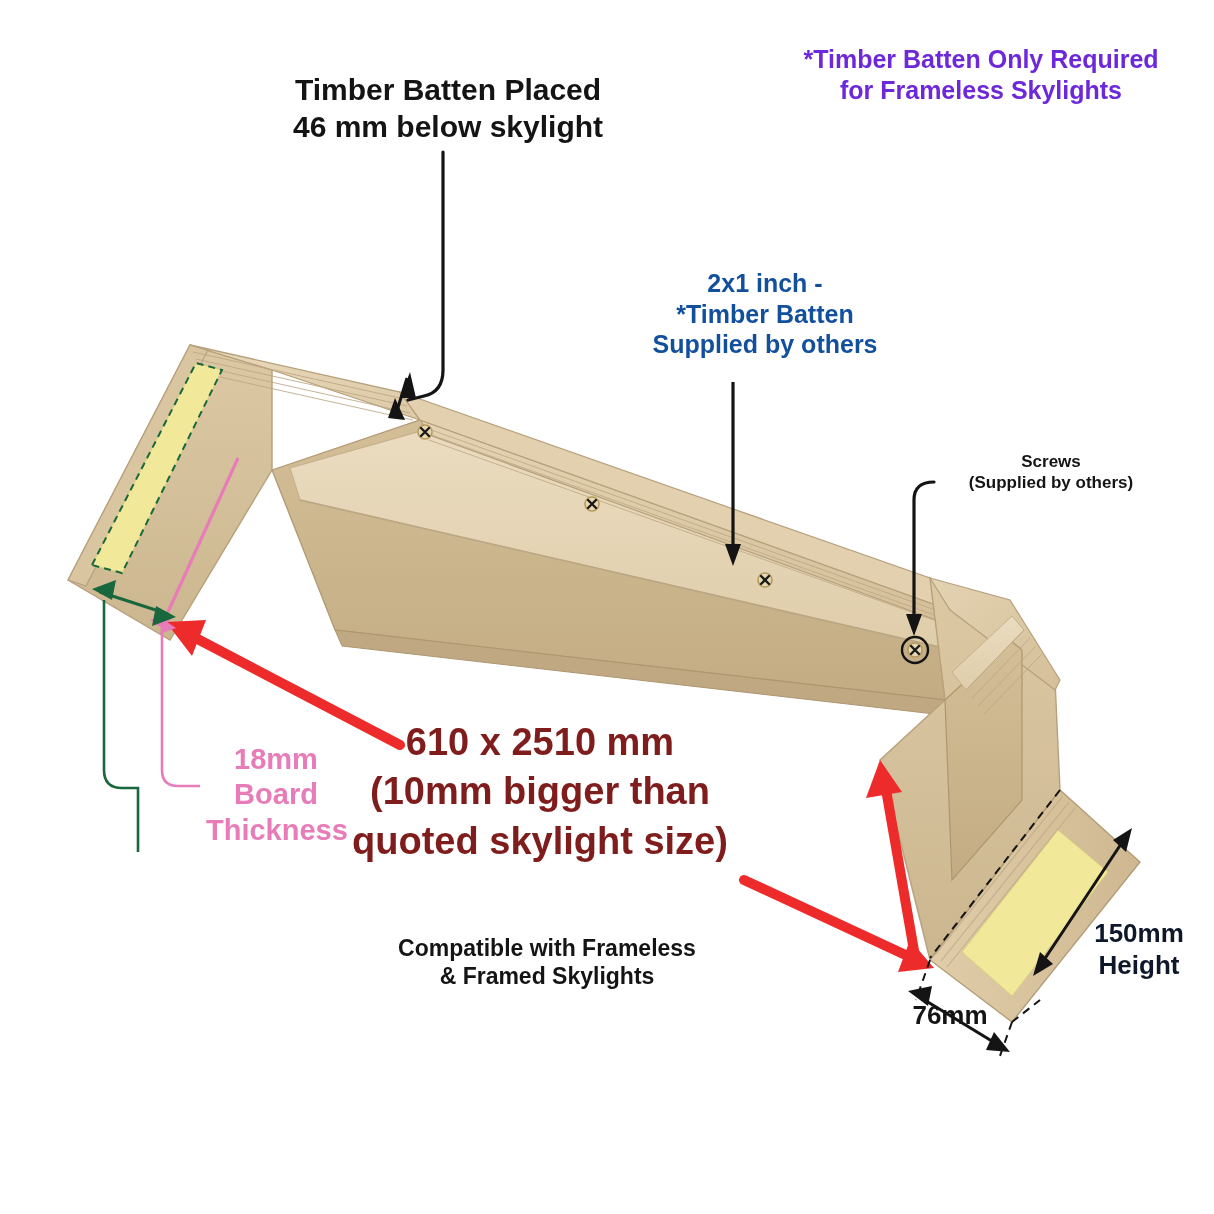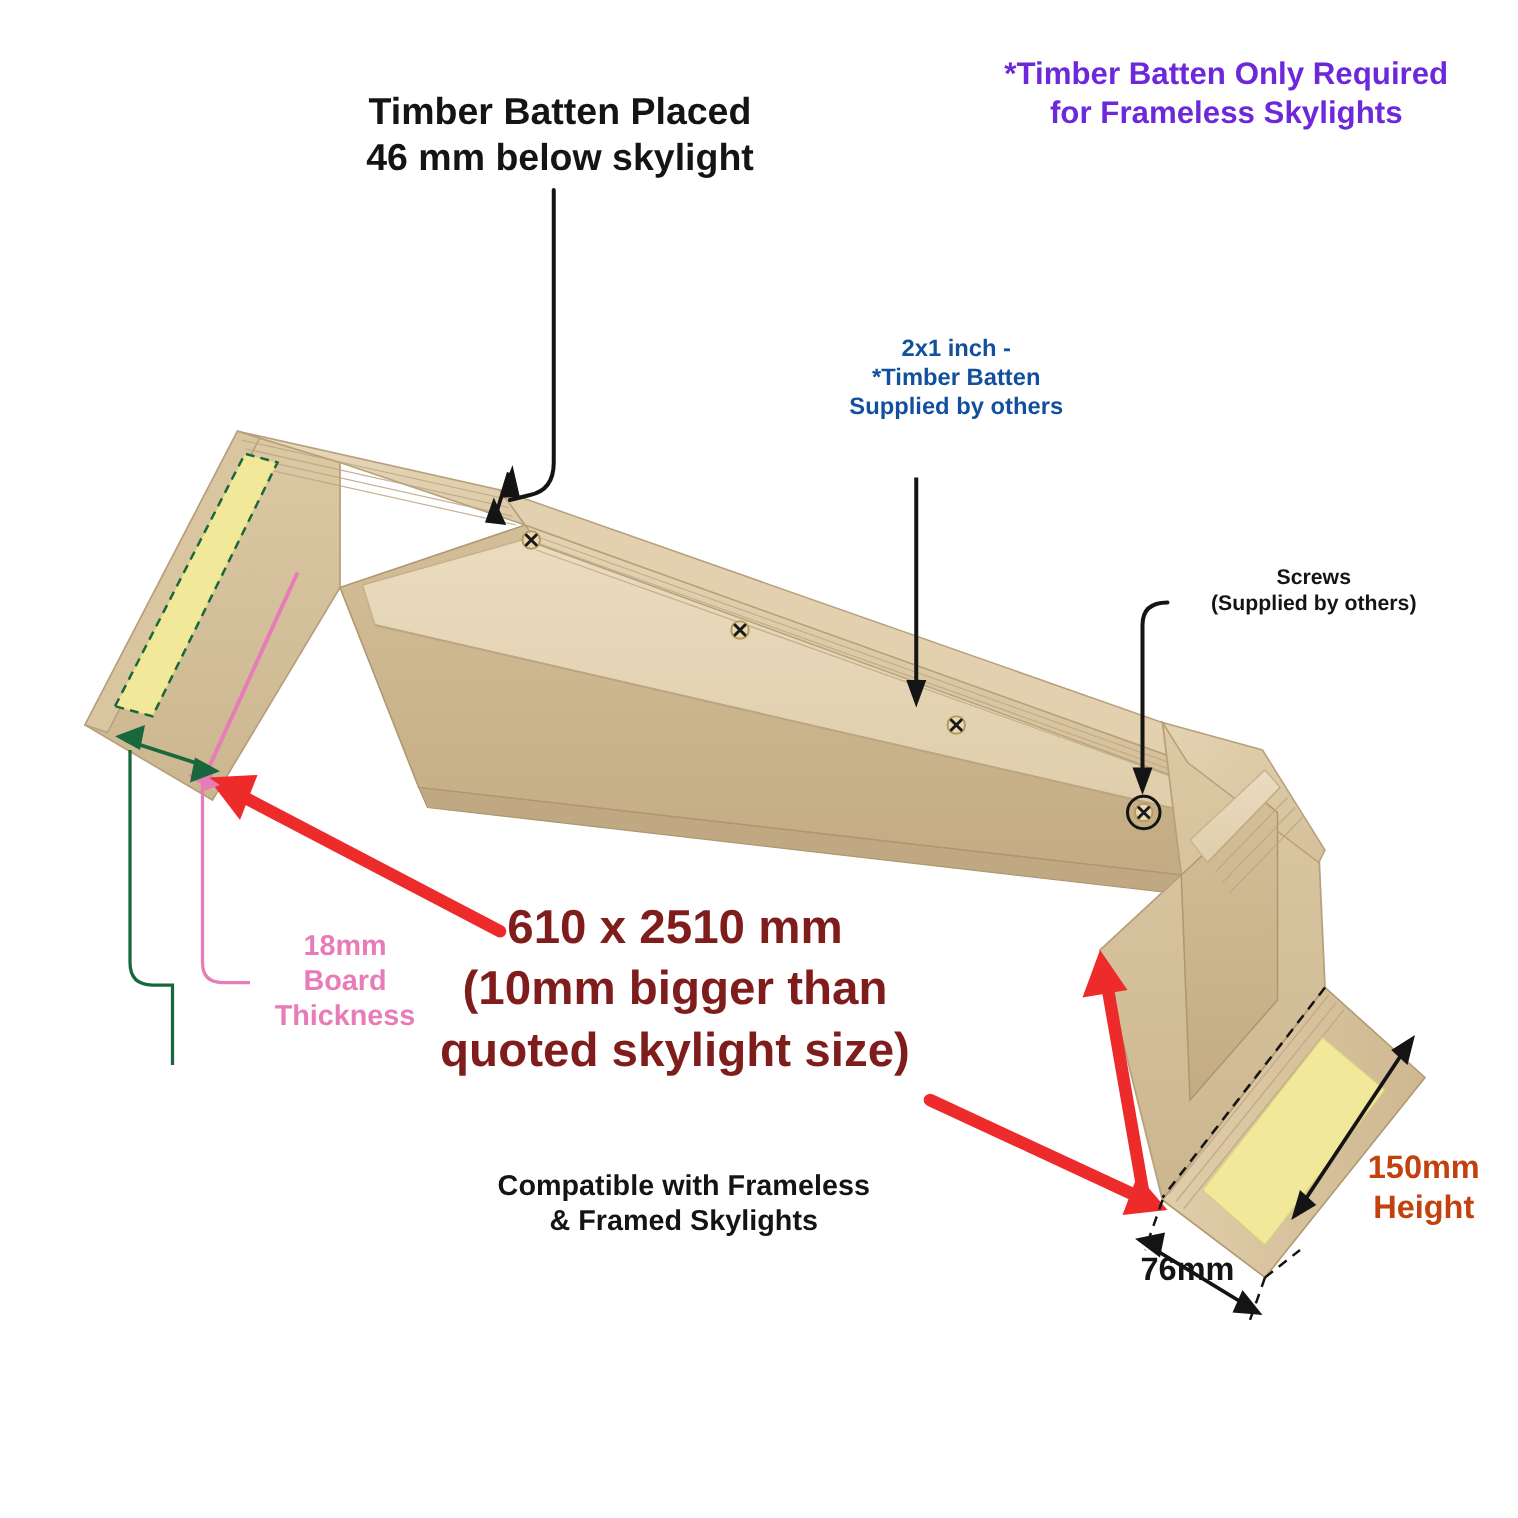--- a/index.html
+++ b/index.html
@@ -4,27 +4,27 @@
 <style>
   html,body{margin:0;padding:0;background:#ffffff;}
   body{width:1214px;height:1214px;position:relative;overflow:hidden;
        font-family:"Liberation Sans","DejaVu Sans",sans-serif;}
   #stage{position:absolute;inset:0;width:1214px;height:1214px;}
   svg#art{position:absolute;left:0;top:0;width:1214px;height:1214px;}
   .lbl{position:absolute;font-weight:bold;line-height:1.22;text-align:center;white-space:pre-line;}
 
   #lbl-batten-placed{left:248px;top:72px;width:400px;font-size:30px;color:#141414;}
   #lbl-frameless-note{left:748px;top:44px;width:466px;font-size:25px;color:#6d28d9;}
-  #lbl-batten-supply{left:600px;top:268px;width:330px;font-size:19px;color:#12509E;}
+  #lbl-batten-supply{left:600px;top:268px;width:330px;font-size:25px;color:#12509E;}
   #lbl-screws{left:888px;top:452px;width:326px;font-size:17px;color:#141414;}
   #lbl-main-red{left:310px;top:718px;width:460px;font-size:38px;color:#7f1d1d;line-height:1.30;}
   #lbl-compat{left:372px;top:886px;width:350px;font-size:23px;color:#141414;margin-top:48px;}
-  #lbl-board{left:206px;top:742px;width:140px;font-size:23px;color:#E87CB8;}
+  #lbl-board{left:206px;top:742px;width:140px;font-size:29px;color:#E87CB8;}
   #lbl-insul{left:98px;top:858px;width:150px;font-size:23px;color:#19673C;}
-  #lbl-150{left:1074px;top:918px;width:130px;font-size:26px;color:#c2410c;}
+  #lbl-150{left:1074px;top:918px;width:130px;font-size:26px;color:#0f172a;}
   #lbl-76{left:900px;top:1000px;width:100px;font-size:26px;color:#141414;}
 </style>
 </head>
 <body>
 
 <div id="stage">
 
   <svg id="art" viewBox="0 0 1214 1214">
     <defs>
       <linearGradient id="gTopL" x1="0" y1="0" x2="1" y2="1">

